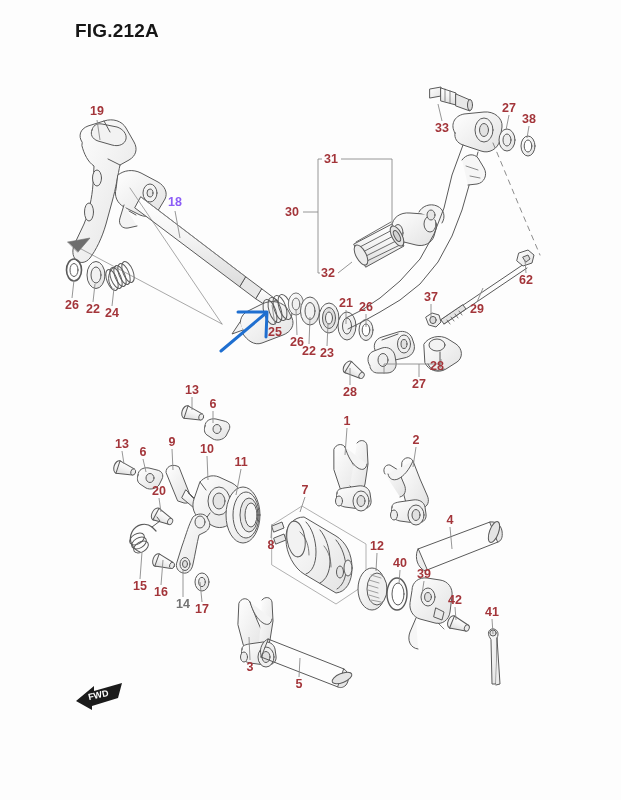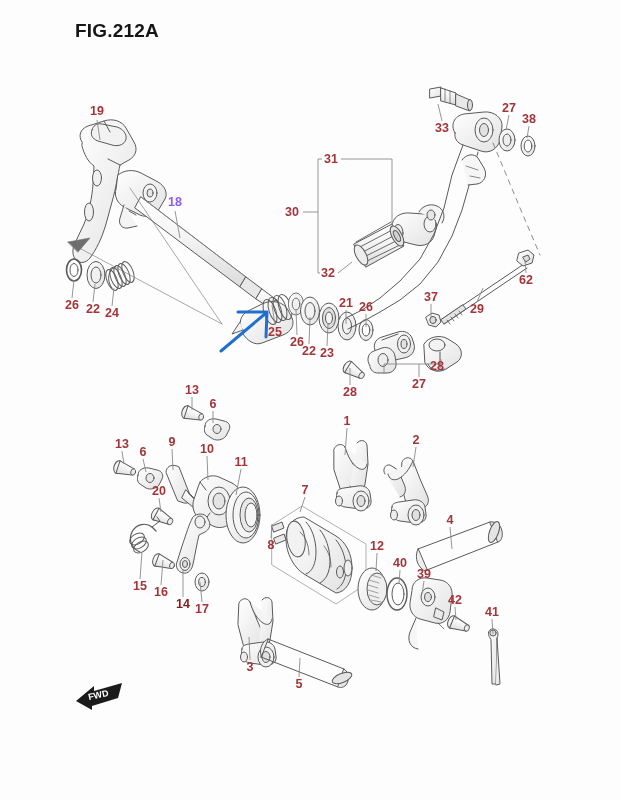--- a/index.html
+++ b/index.html
@@ -564,21 +564,21 @@
         <div class="callout" style="left: 192px; top: 378px; color: rgb(163, 53, 58);">13</div>
         <div class="callout" style="left: 213px; top: 392px; color: rgb(163, 53, 58);">6</div>
         <div class="callout" style="left: 122px; top: 432px; color: rgb(163, 53, 58);">13</div>
         <div class="callout" style="left: 143px; top: 440px; color: rgb(163, 53, 58);">6</div>
         <div class="callout" style="left: 172px; top: 430px; color: rgb(163, 53, 58);">9</div>
         <div class="callout" style="left: 207px; top: 437px; color: rgb(163, 53, 58);">10</div>
         <div class="callout" style="left: 241px; top: 450px; color: rgb(163, 53, 58);">11</div>
         <div class="callout" style="left: 159px; top: 479px; color: rgb(163, 53, 58);">20</div>
         <div class="callout" style="left: 140px; top: 574px; color: rgb(163, 53, 58);">15</div>
         <div class="callout" style="left: 161px; top: 580px; color: rgb(163, 53, 58);">16</div>
-        <div class="callout" style="left: 183px; top: 592px; color: #7f1d1d;">14</div>
+        <div class="callout" style="left: 183px; top: 592px; color: #737373;">14</div>
         <div class="callout" style="left: 202px; top: 597px; color: rgb(163, 53, 58);">17</div>
         <div class="callout" style="left: 305px; top: 478px; color: rgb(163, 53, 58);">7</div>
         <div class="callout" style="left: 271px; top: 533px; color: rgb(163, 53, 58);">8</div>
         <div class="callout" style="left: 347px; top: 409px; color: rgb(163, 53, 58);">1</div>
         <div class="callout" style="left: 416px; top: 428px; color: rgb(163, 53, 58);">2</div>
         <div class="callout" style="left: 450px; top: 508px; color: rgb(163, 53, 58);">4</div>
         <div class="callout" style="left: 377px; top: 534px; color: rgb(163, 53, 58);">12</div>
         <div class="callout" style="left: 400px; top: 551px; color: rgb(163, 53, 58);">40</div>
         <div class="callout" style="left: 424px; top: 562px; color: rgb(163, 53, 58);">39</div>
         <div class="callout" style="left: 455px; top: 588px; color: rgb(163, 53, 58);">42</div>

